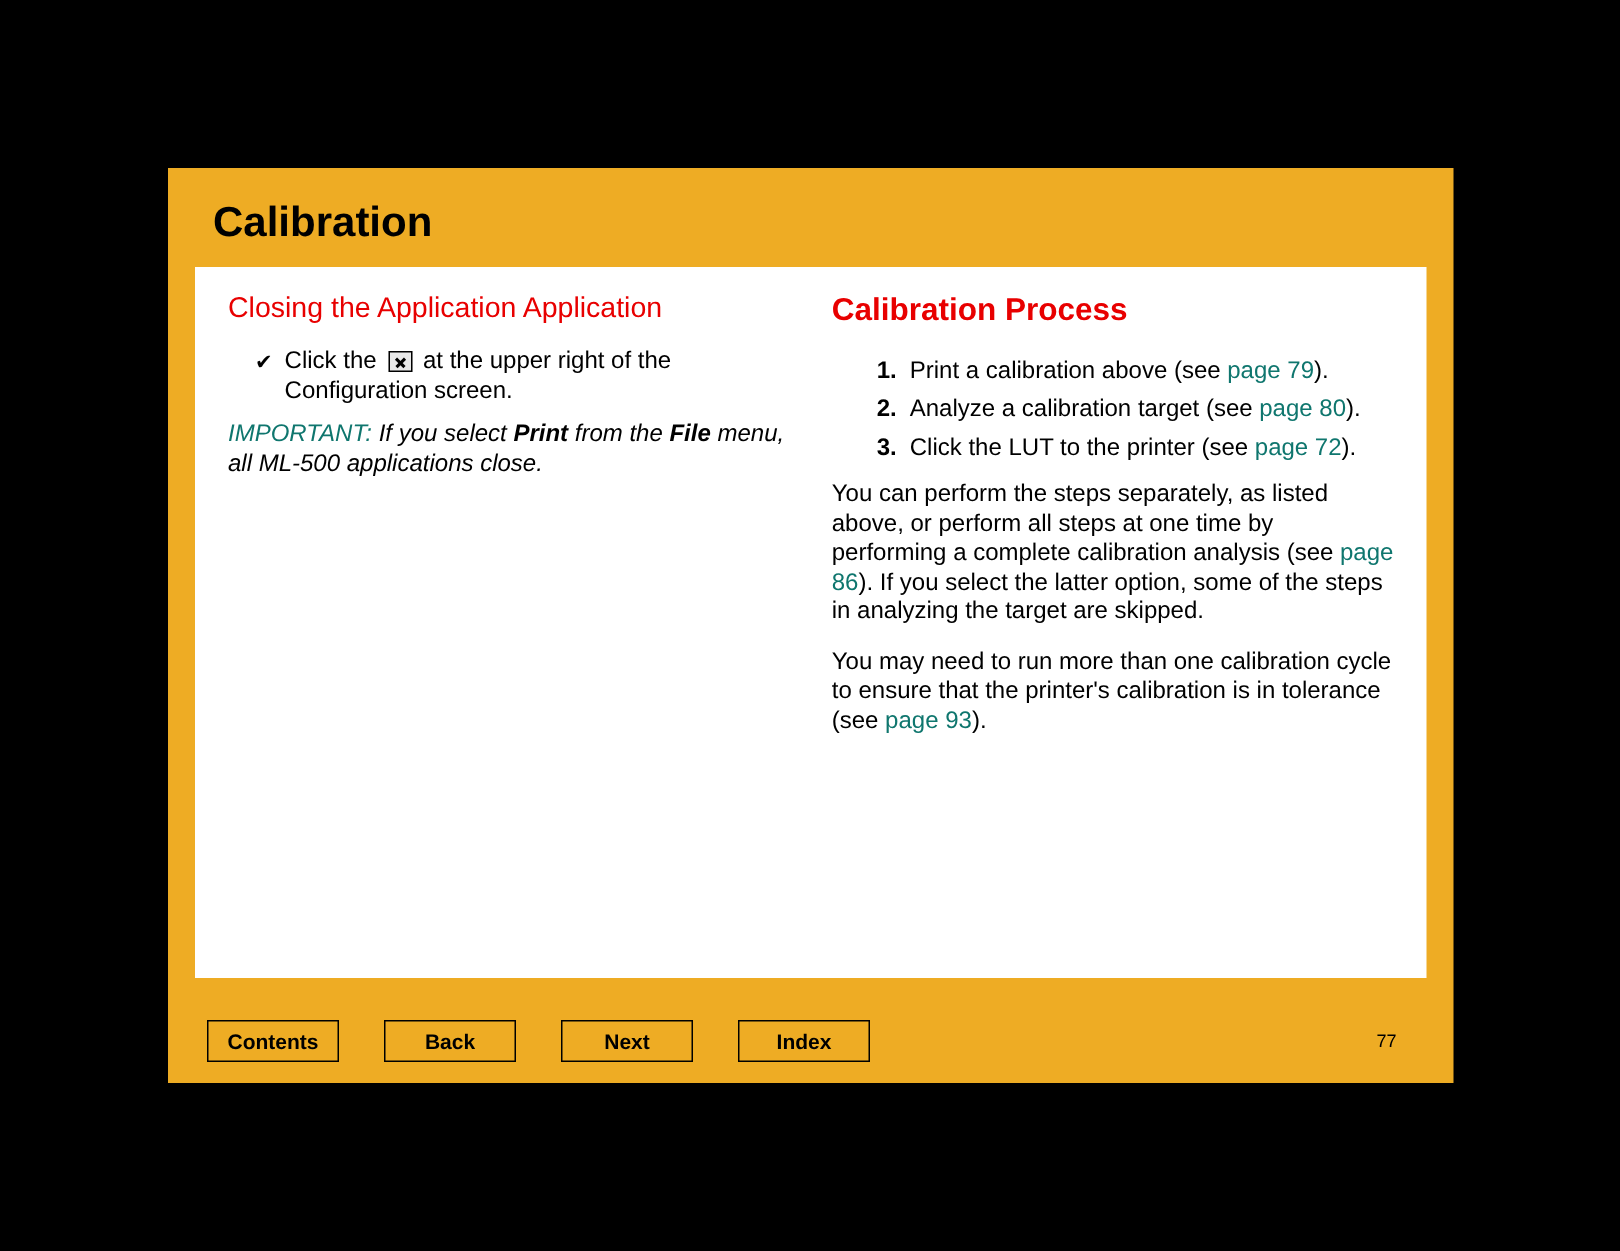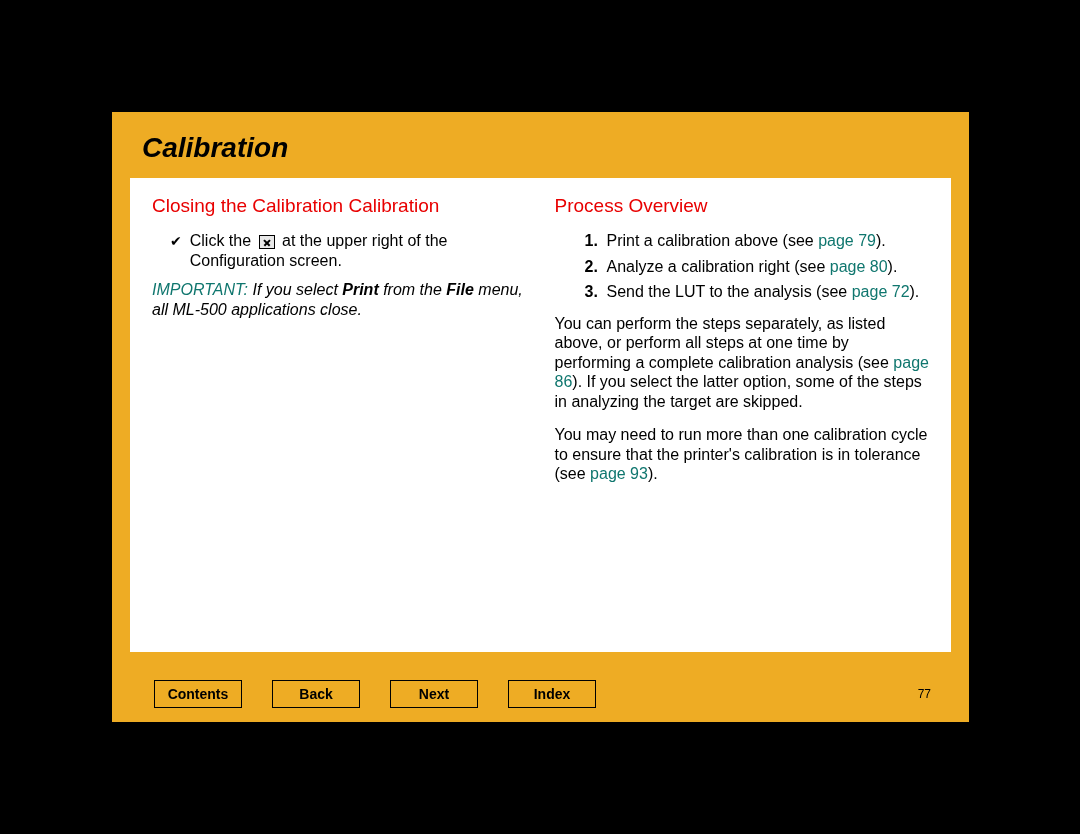--- a/index.html
+++ b/index.html
@@ -17,21 +17,20 @@
       width: 857px;
       height: 610px;
       background: #eeac24;
     }
     .header {
       padding: 20px 30px 14px 30px;
     }
     .header-title {
       font-size: 28px;
       font-weight: bold;
-      font-style: italic;
       color: #000;
     }
     .content {
       background: #fff;
       margin: 0 18px 0 18px;
       height: 474px;
       padding: 16px 22px 16px 22px;
       display: flex;
       gap: 28px;
       font-size: 16px;
@@ -101,21 +100,21 @@
     }
     .ol-num {
       font-weight: bold;
       min-width: 22px;
     }
     .link { color: #0f766e; cursor: pointer; }
     .para { margin-bottom: 14px; }
     .footer {
       position: absolute;
       bottom: 0;
-      left: 24px;
+      left: 8px;
       right: 18px;
       height: 56px;
       display: flex;
       align-items: center;
       gap: 30px;
       padding-left: 18px;
     }
     .nav-btn {
       width: 88px;
       height: 28px;
@@ -137,48 +136,48 @@
 </head>
 <body>
 
 <div class="page">
   <div class="header">
     <div class="header-title">Calibration</div>
   </div>
 
   <div class="content">
     <div class="col">
-      <div class="h2">Closing the Calibration Calibration</div>
+      <div class="h2">Closing the Application Application</div>
       <div class="bullet-row">
         <span class="check">✔</span>
         <span>
           <span>Click the </span>
           <span class="close-icon"></span>
           <span> at the upper right of the Configuration screen.</span>
         </span>
       </div>
       <div class="important">
         <span class="imp-label">IMPORTANT:</span><span> If you select </span><b>Print</b><span> from the </span><b>File</b><span> menu, all ML-500 applications close.</span>
       </div>
     </div>
 
     <div class="col">
-      <div class="h3">Process Overview</div>
+      <div class="h2b">Calibration Process</div>
       <div class="ol">
         <div class="ol-item">
           <span class="ol-num">1.</span>
           <span><span>Print a calibration above (see </span><span class="link">page 79</span><span>).</span></span>
         </div>
         <div class="ol-item">
           <span class="ol-num">2.</span>
-          <span><span>Analyze a calibration right (see </span><span class="link">page 80</span><span>).</span></span>
+          <span><span>Analyze a calibration target (see </span><span class="link">page 80</span><span>).</span></span>
         </div>
         <div class="ol-item">
           <span class="ol-num">3.</span>
-          <span><span>Send the LUT to the analysis (see </span><span class="link">page 72</span><span>).</span></span>
+          <span><span>Click the LUT to the printer (see </span><span class="link">page 72</span><span>).</span></span>
         </div>
       </div>
       <div class="para">
         <span>You can perform the steps separately, as listed above, or perform all steps at one time by performing a complete calibration analysis (see </span><span class="link">page 86</span><span>). If you select the latter option, some of the steps in analyzing the target are skipped.</span>
       </div>
       <div class="para">
         <span>You may need to run more than one calibration cycle to ensure that the printer's calibration is in tolerance (see </span><span class="link">page 93</span><span>).</span>
       </div>
     </div>
   </div>

